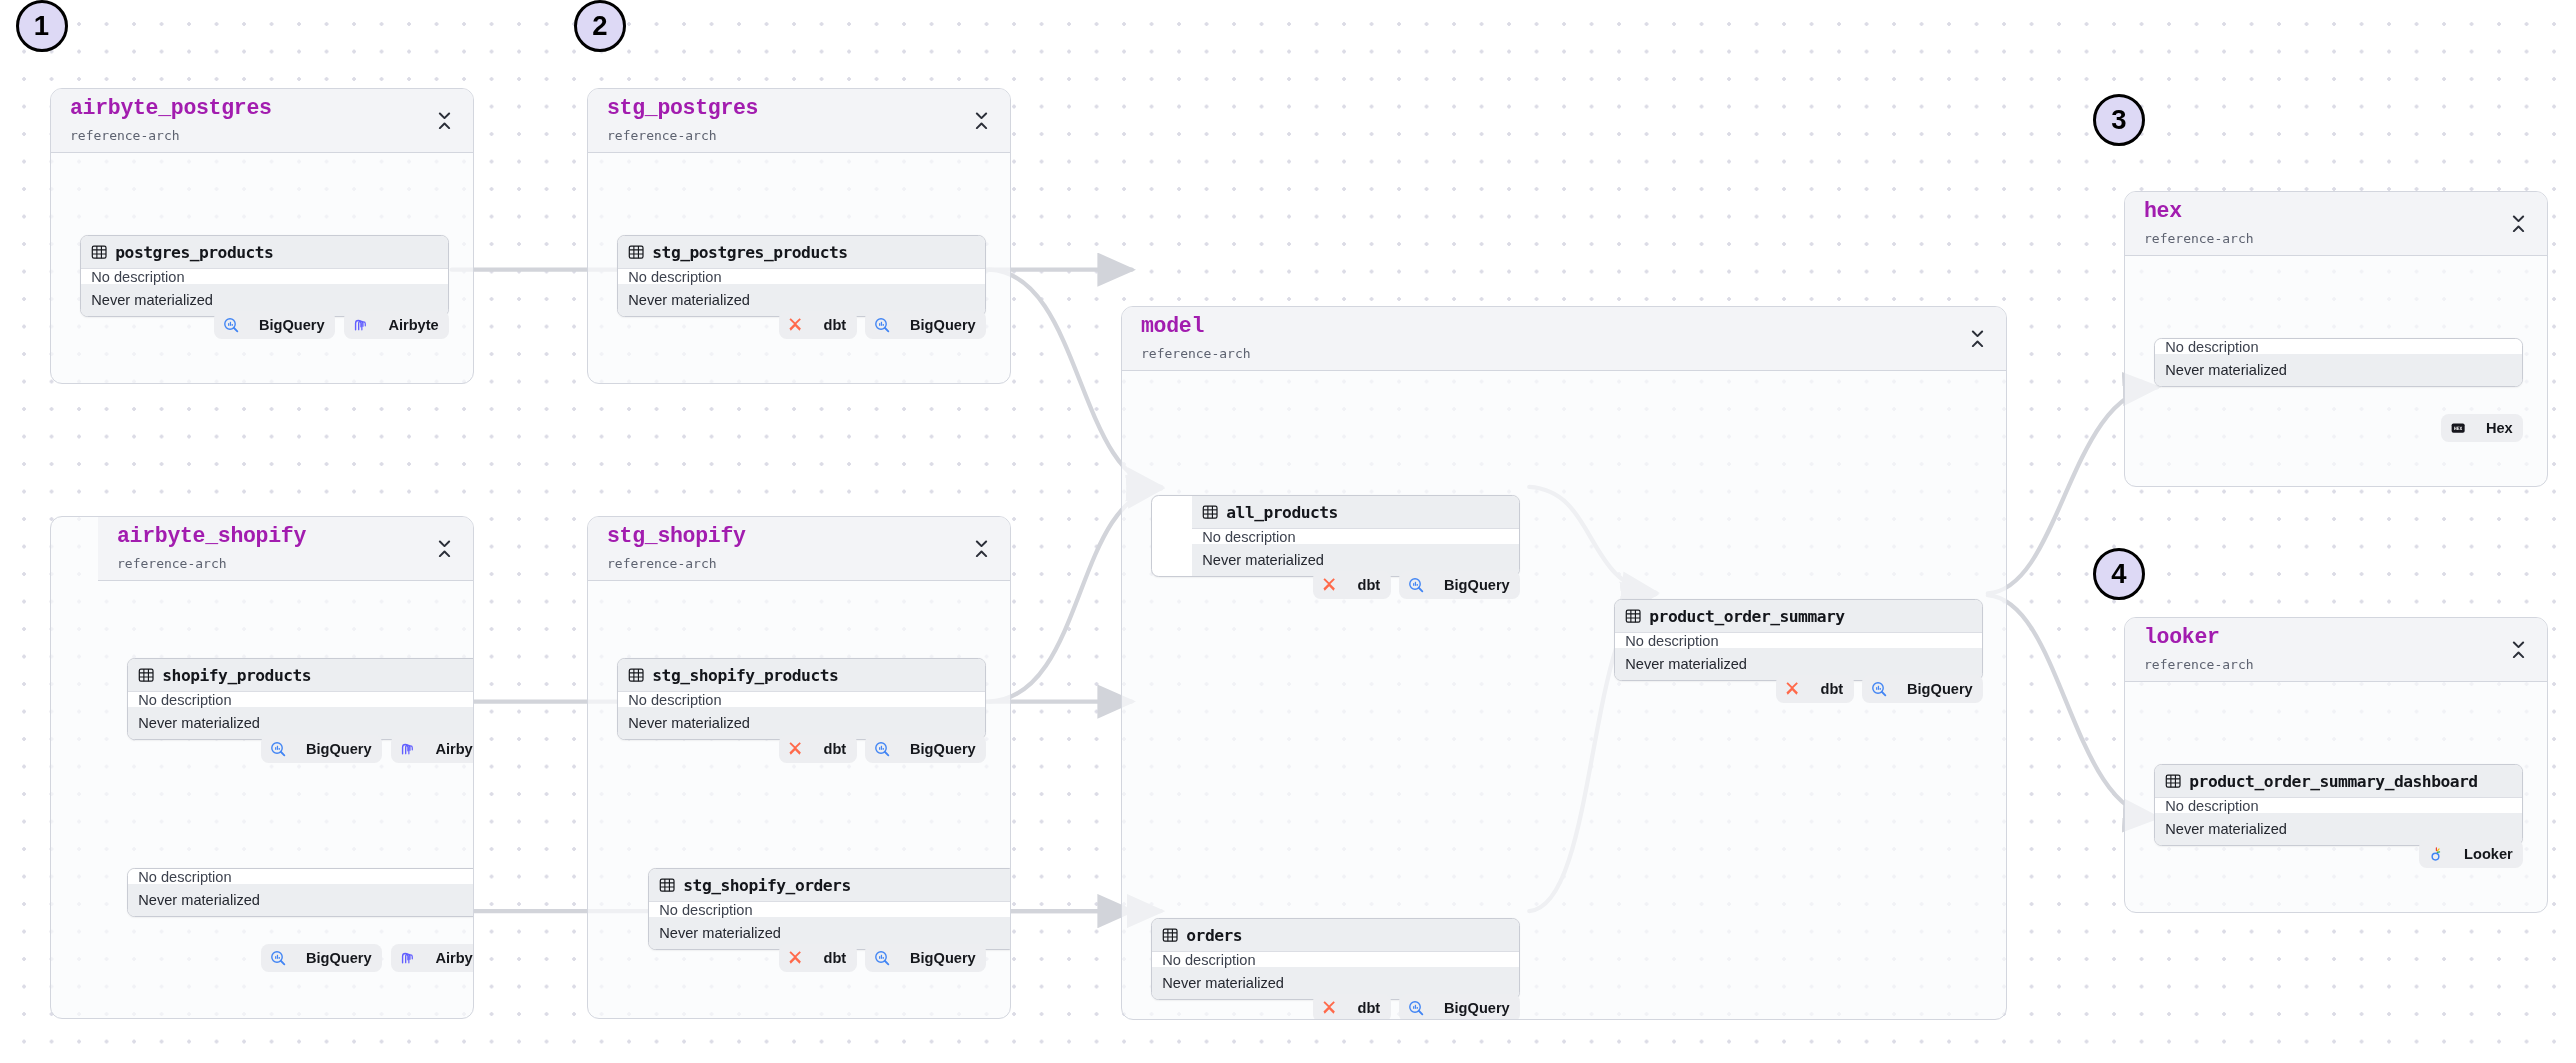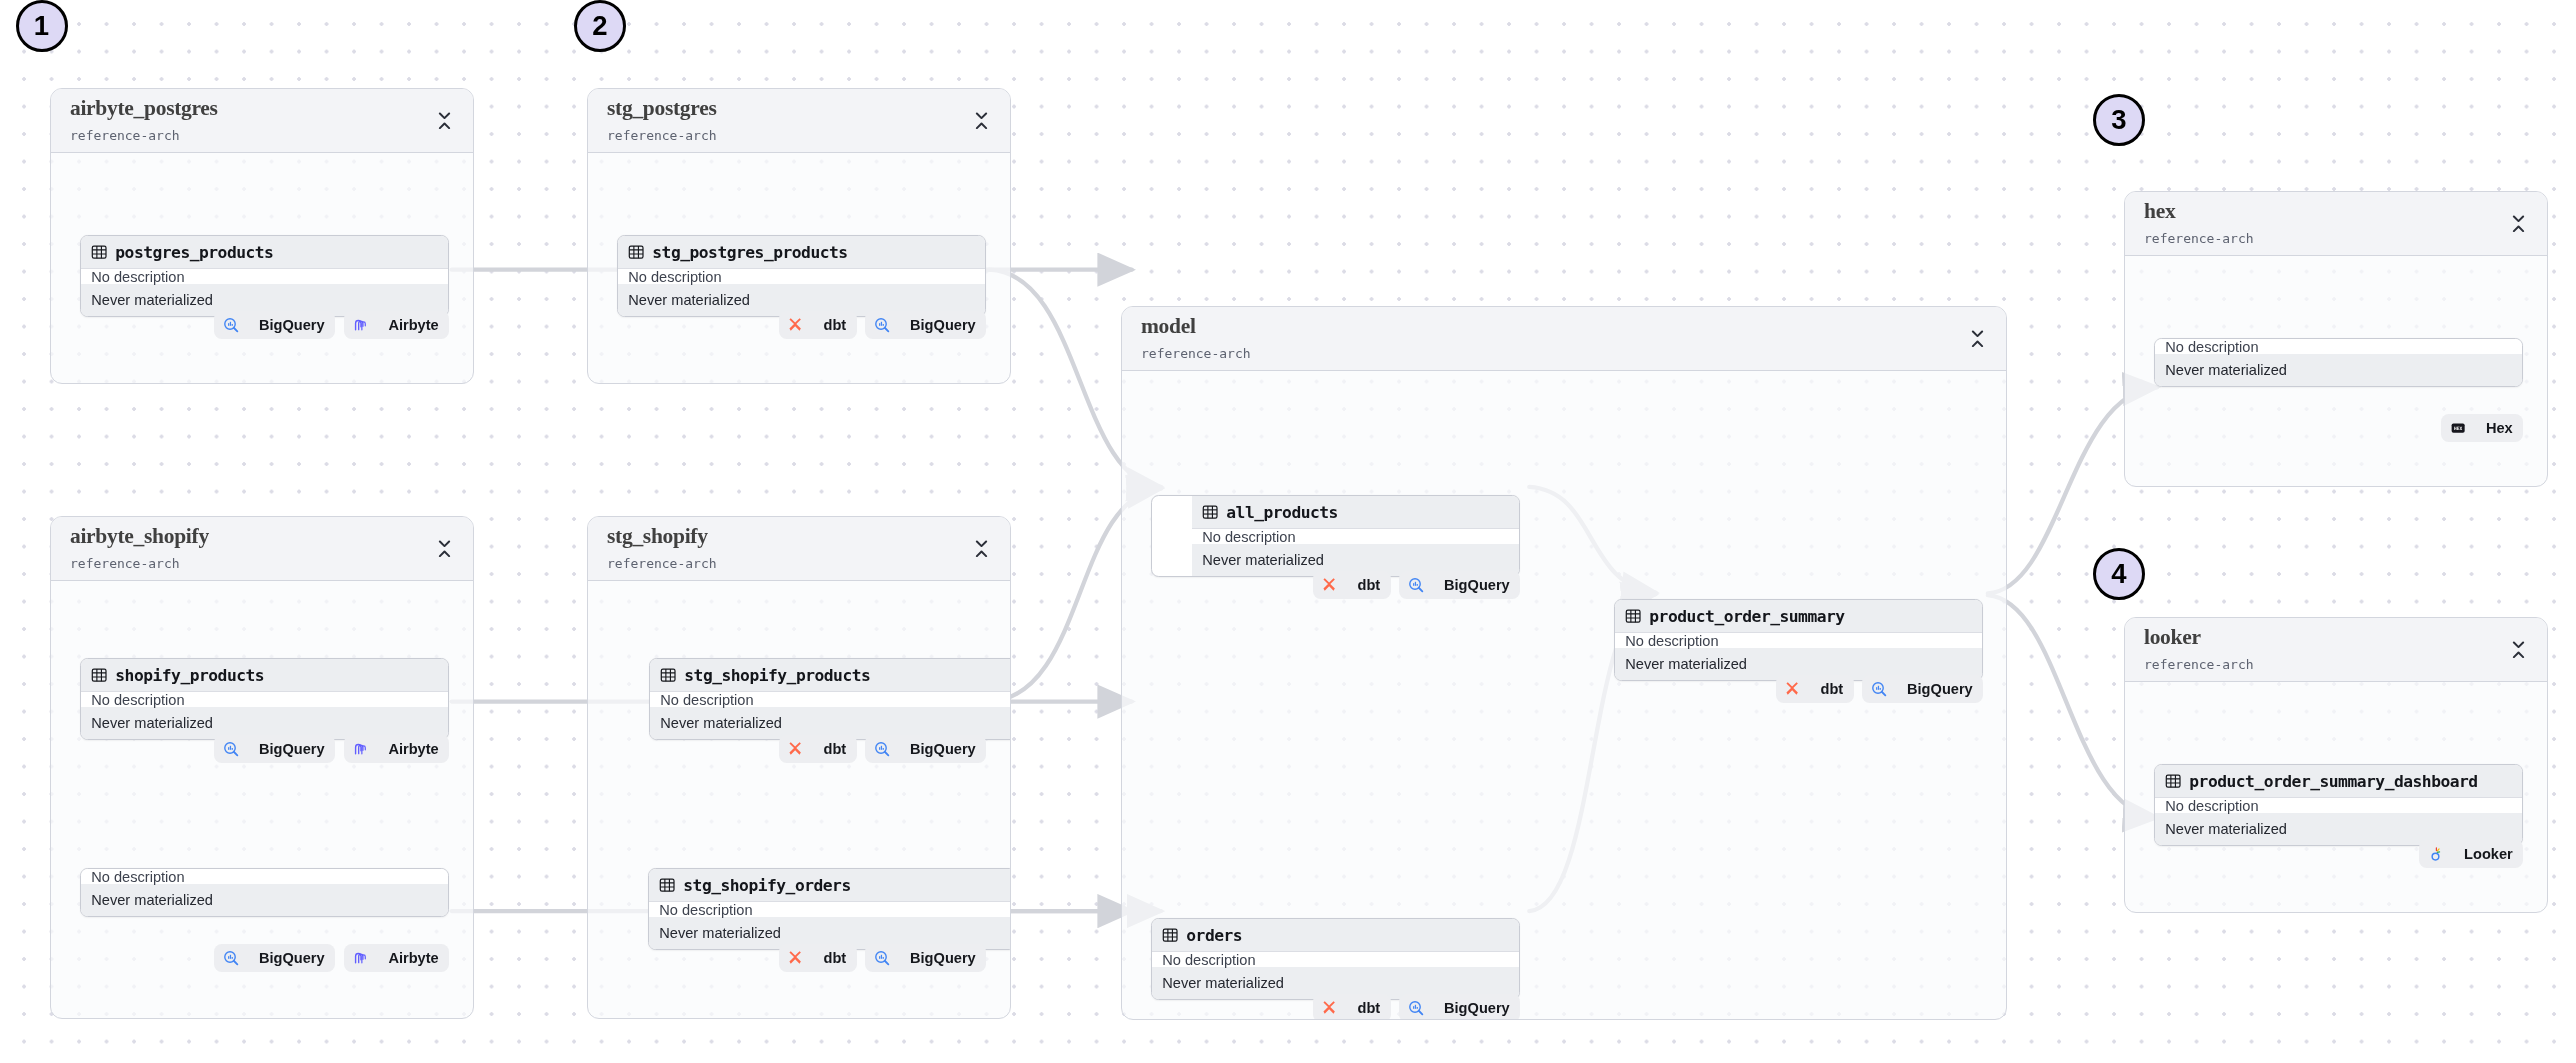--- a/index.html
+++ b/index.html
@@ -48,24 +48,24 @@
     border-bottom: 1.4px solid #d3d6de;
     display: flex;
     align-items: center;
     justify-content: space-between;
     padding: 0 19px 0 19px;
   }
 
   .group-title-wrap { display: flex; flex-direction: column; justify-content: center; }
 
   .group-title {
-    font-family: Liberation Serif, serif;
+    font-family: Liberation Mono, monospace;
     font-size: 21.5px;
     font-weight: 700;
-    color: #404040;
+    color: #a21caf;
     letter-spacing: -0.3px;
     line-height: 1.15;
   }
 
   .group-subtitle {
     font-family: "DejaVu Sans Mono", monospace;
     font-size: 13px;
     font-weight: 400;
     color: #5d6270;
     line-height: 1.3;
@@ -296,21 +296,21 @@
                 <line x1="13.2" y1="13.2" x2="17.6" y2="17.6" stroke="#4285F4" stroke-width="2.2" stroke-linecap="round"></line>
                 <rect x="6.2" y="7.6" width="1.5" height="3.2" fill="#4285F4"></rect>
                 <rect x="8.4" y="5.9" width="1.5" height="4.9" fill="#4285F4"></rect>
                 <rect x="10.6" y="8.6" width="1.5" height="2.2" fill="#4285F4"></rect>
               </svg>
               <span>BigQuery</span>
             </span>
           </div>
         </div>
       </div>
-      <div class="group" style="left: 50px; top: 516px; width: 424px; height: 503px;">
+      <div class="group" style="left: 50px; top: 516px; width: 424px; height: 503px; padding-left: 47px;">
         <div class="group-header">
           <div class="group-title-wrap">
             <div class="group-title">airbyte_shopify</div>
             <div class="group-subtitle">reference-arch</div>
           </div>
           <span class="collapse-icon">
             <svg width="13" height="7.7" viewBox="0 0 16 10">
               <path d="M2 2 L8 8 L14 2" fill="none" stroke="#2b2f39" stroke-width="2.6" stroke-linecap="round" stroke-linejoin="round"></path>
             </svg>
             <svg width="13" height="7.7" viewBox="0 0 16 10">
@@ -388,21 +388,21 @@
           <span class="collapse-icon">
             <svg width="13" height="7.7" viewBox="0 0 16 10">
               <path d="M2 2 L8 8 L14 2" fill="none" stroke="#2b2f39" stroke-width="2.6" stroke-linecap="round" stroke-linejoin="round"></path>
             </svg>
             <svg width="13" height="7.7" viewBox="0 0 16 10">
               <path d="M2 8 L8 2 L14 8" fill="none" stroke="#2b2f39" stroke-width="2.6" stroke-linecap="round" stroke-linejoin="round"></path>
             </svg>
           </span>
         </div>
         <div class="group-body">
-          <div class="node" style="left: 29px; top: 77px; margin-left: 32px;">
+          <div class="node" style="left: 29px; top: 77px;">
             <div class="node-head">
               <svg class="table-icon" width="16.3" height="16.3" viewBox="0 0 20 20">
                 <rect x="1.6" y="2.6" width="16.8" height="14.8" rx="2" fill="none" stroke="#16181d" stroke-width="1.5"></rect>
                 <line x1="1.6" y1="7.2" x2="18.4" y2="7.2" stroke="#16181d" stroke-width="1.4"></line>
                 <line x1="1.6" y1="12.3" x2="18.4" y2="12.3" stroke="#16181d" stroke-width="1.4"></line>
                 <line x1="7.2" y1="2.6" x2="7.2" y2="17.4" stroke="#16181d" stroke-width="1.4"></line>
                 <line x1="12.8" y1="2.6" x2="12.8" y2="17.4" stroke="#16181d" stroke-width="1.4"></line>
               </svg>
               <span class="node-name">stg_shopify_products</span>
             </div>

